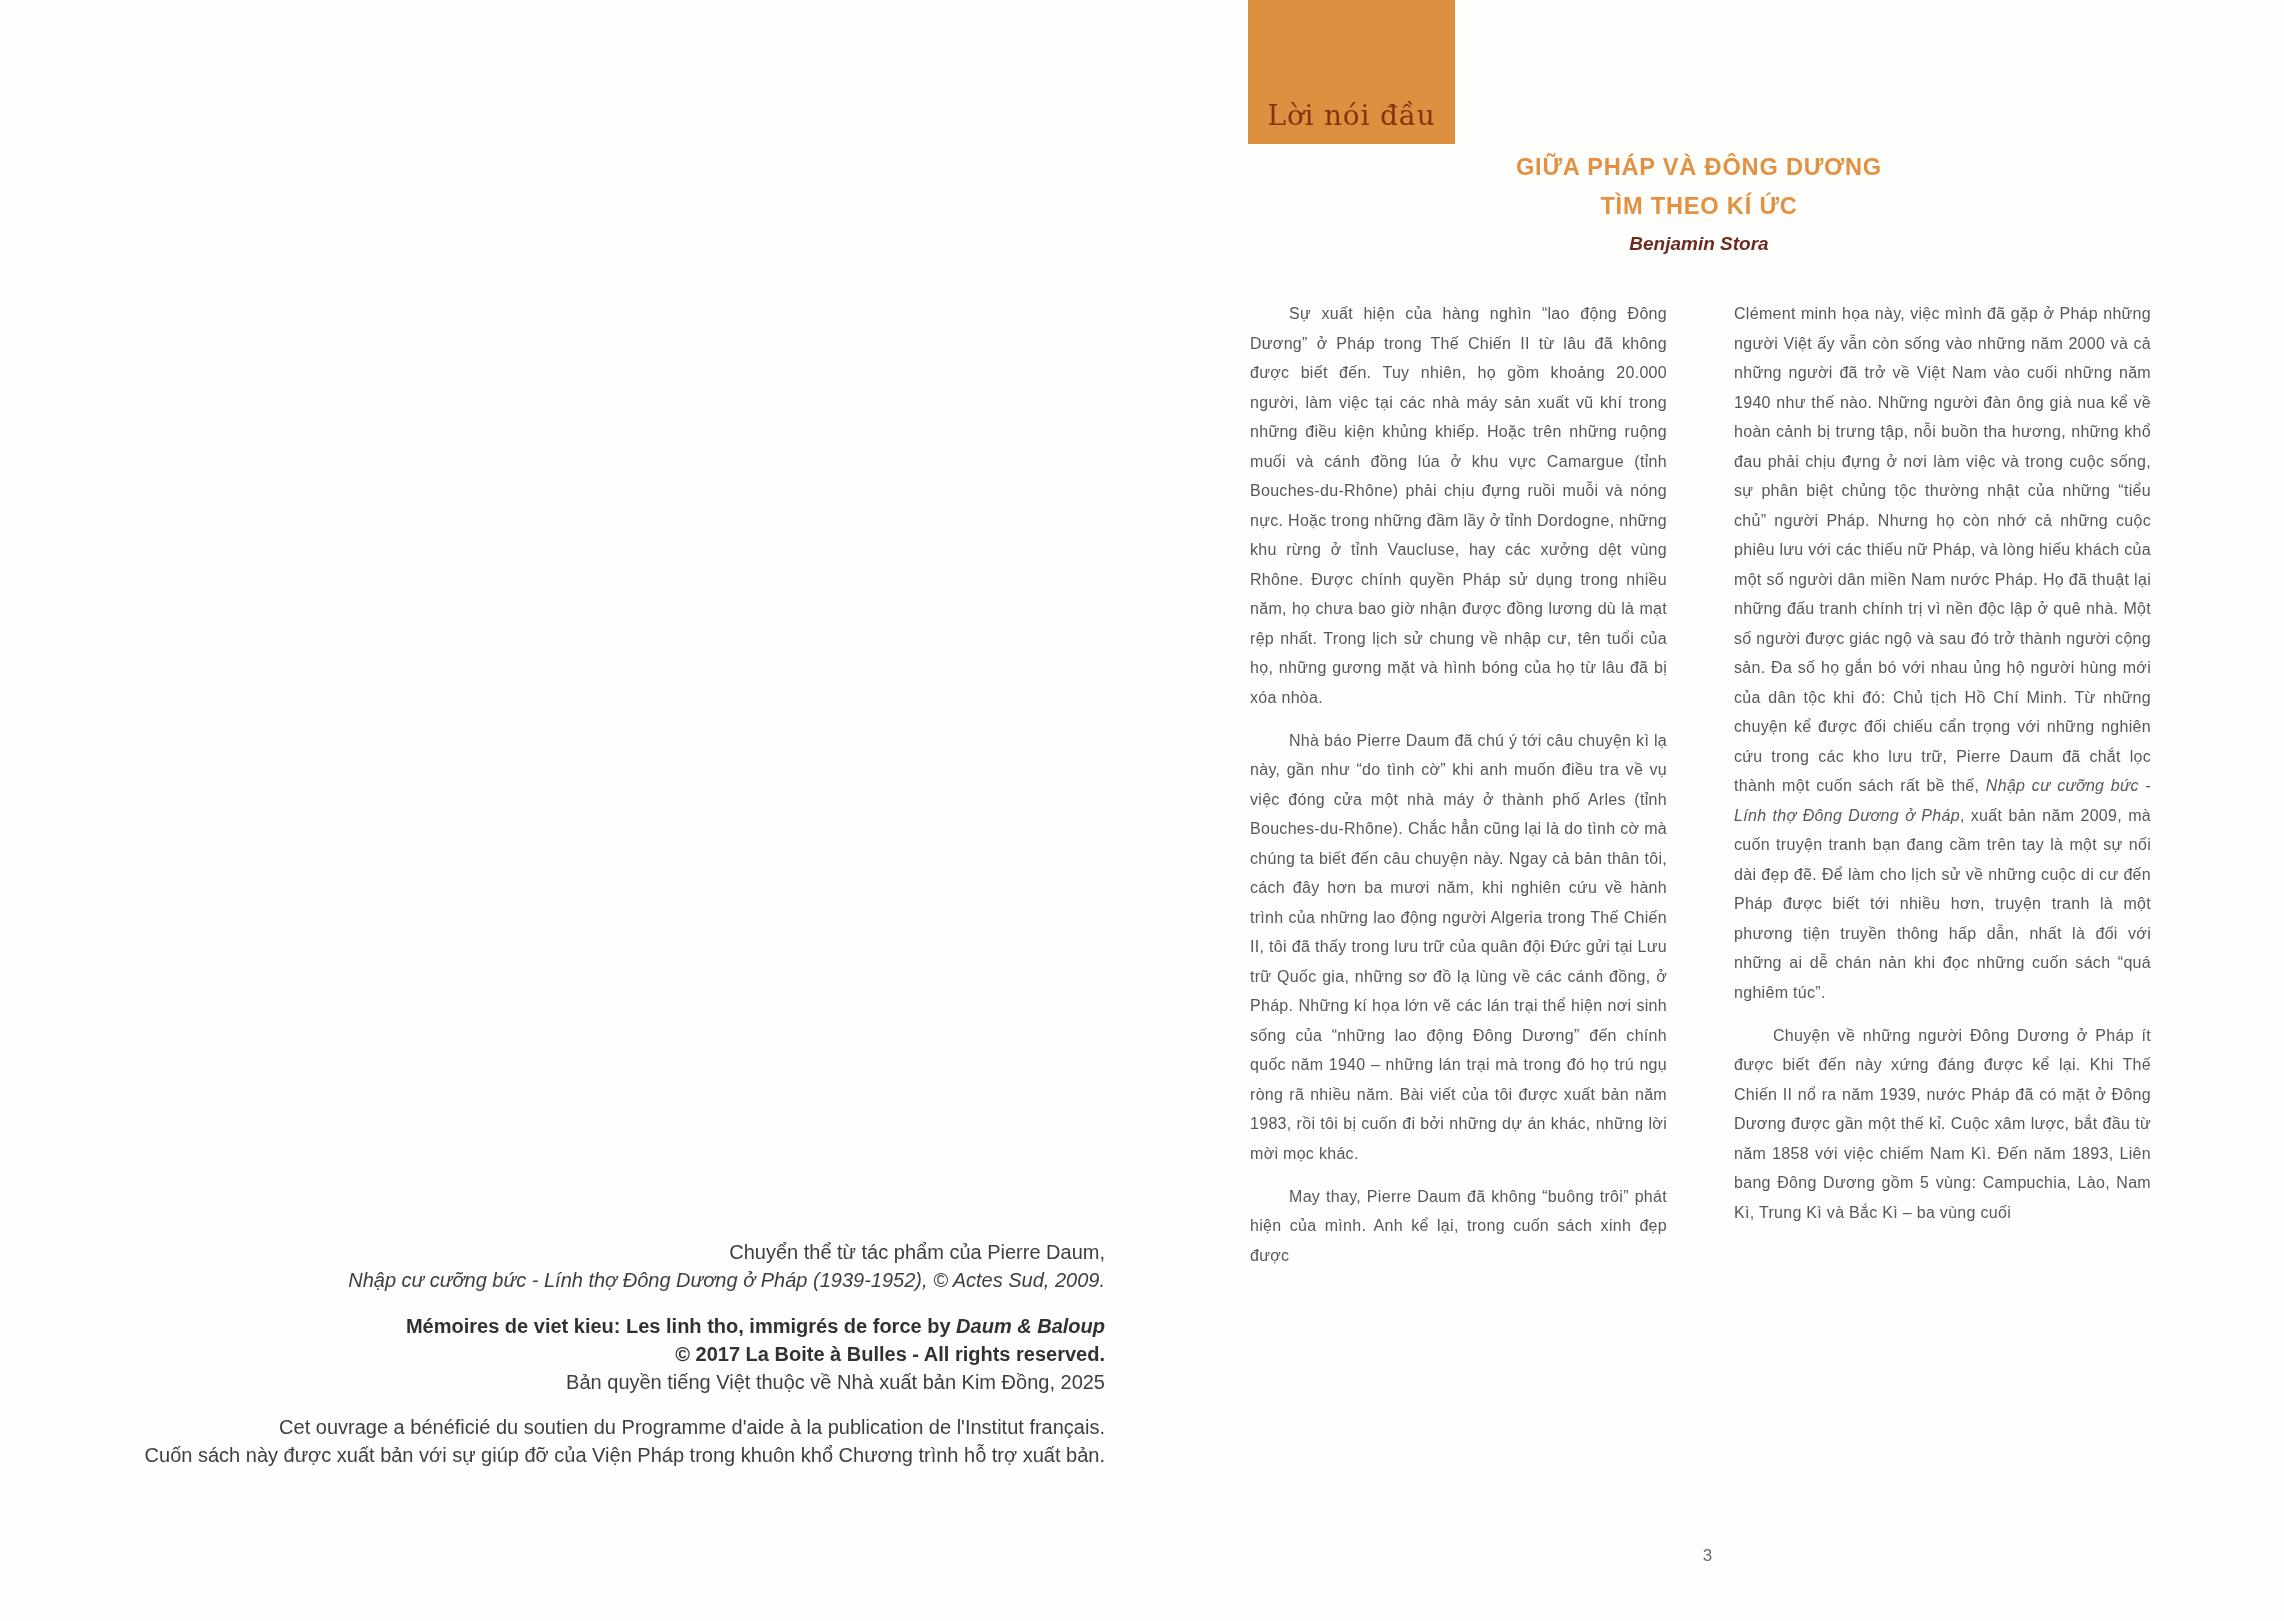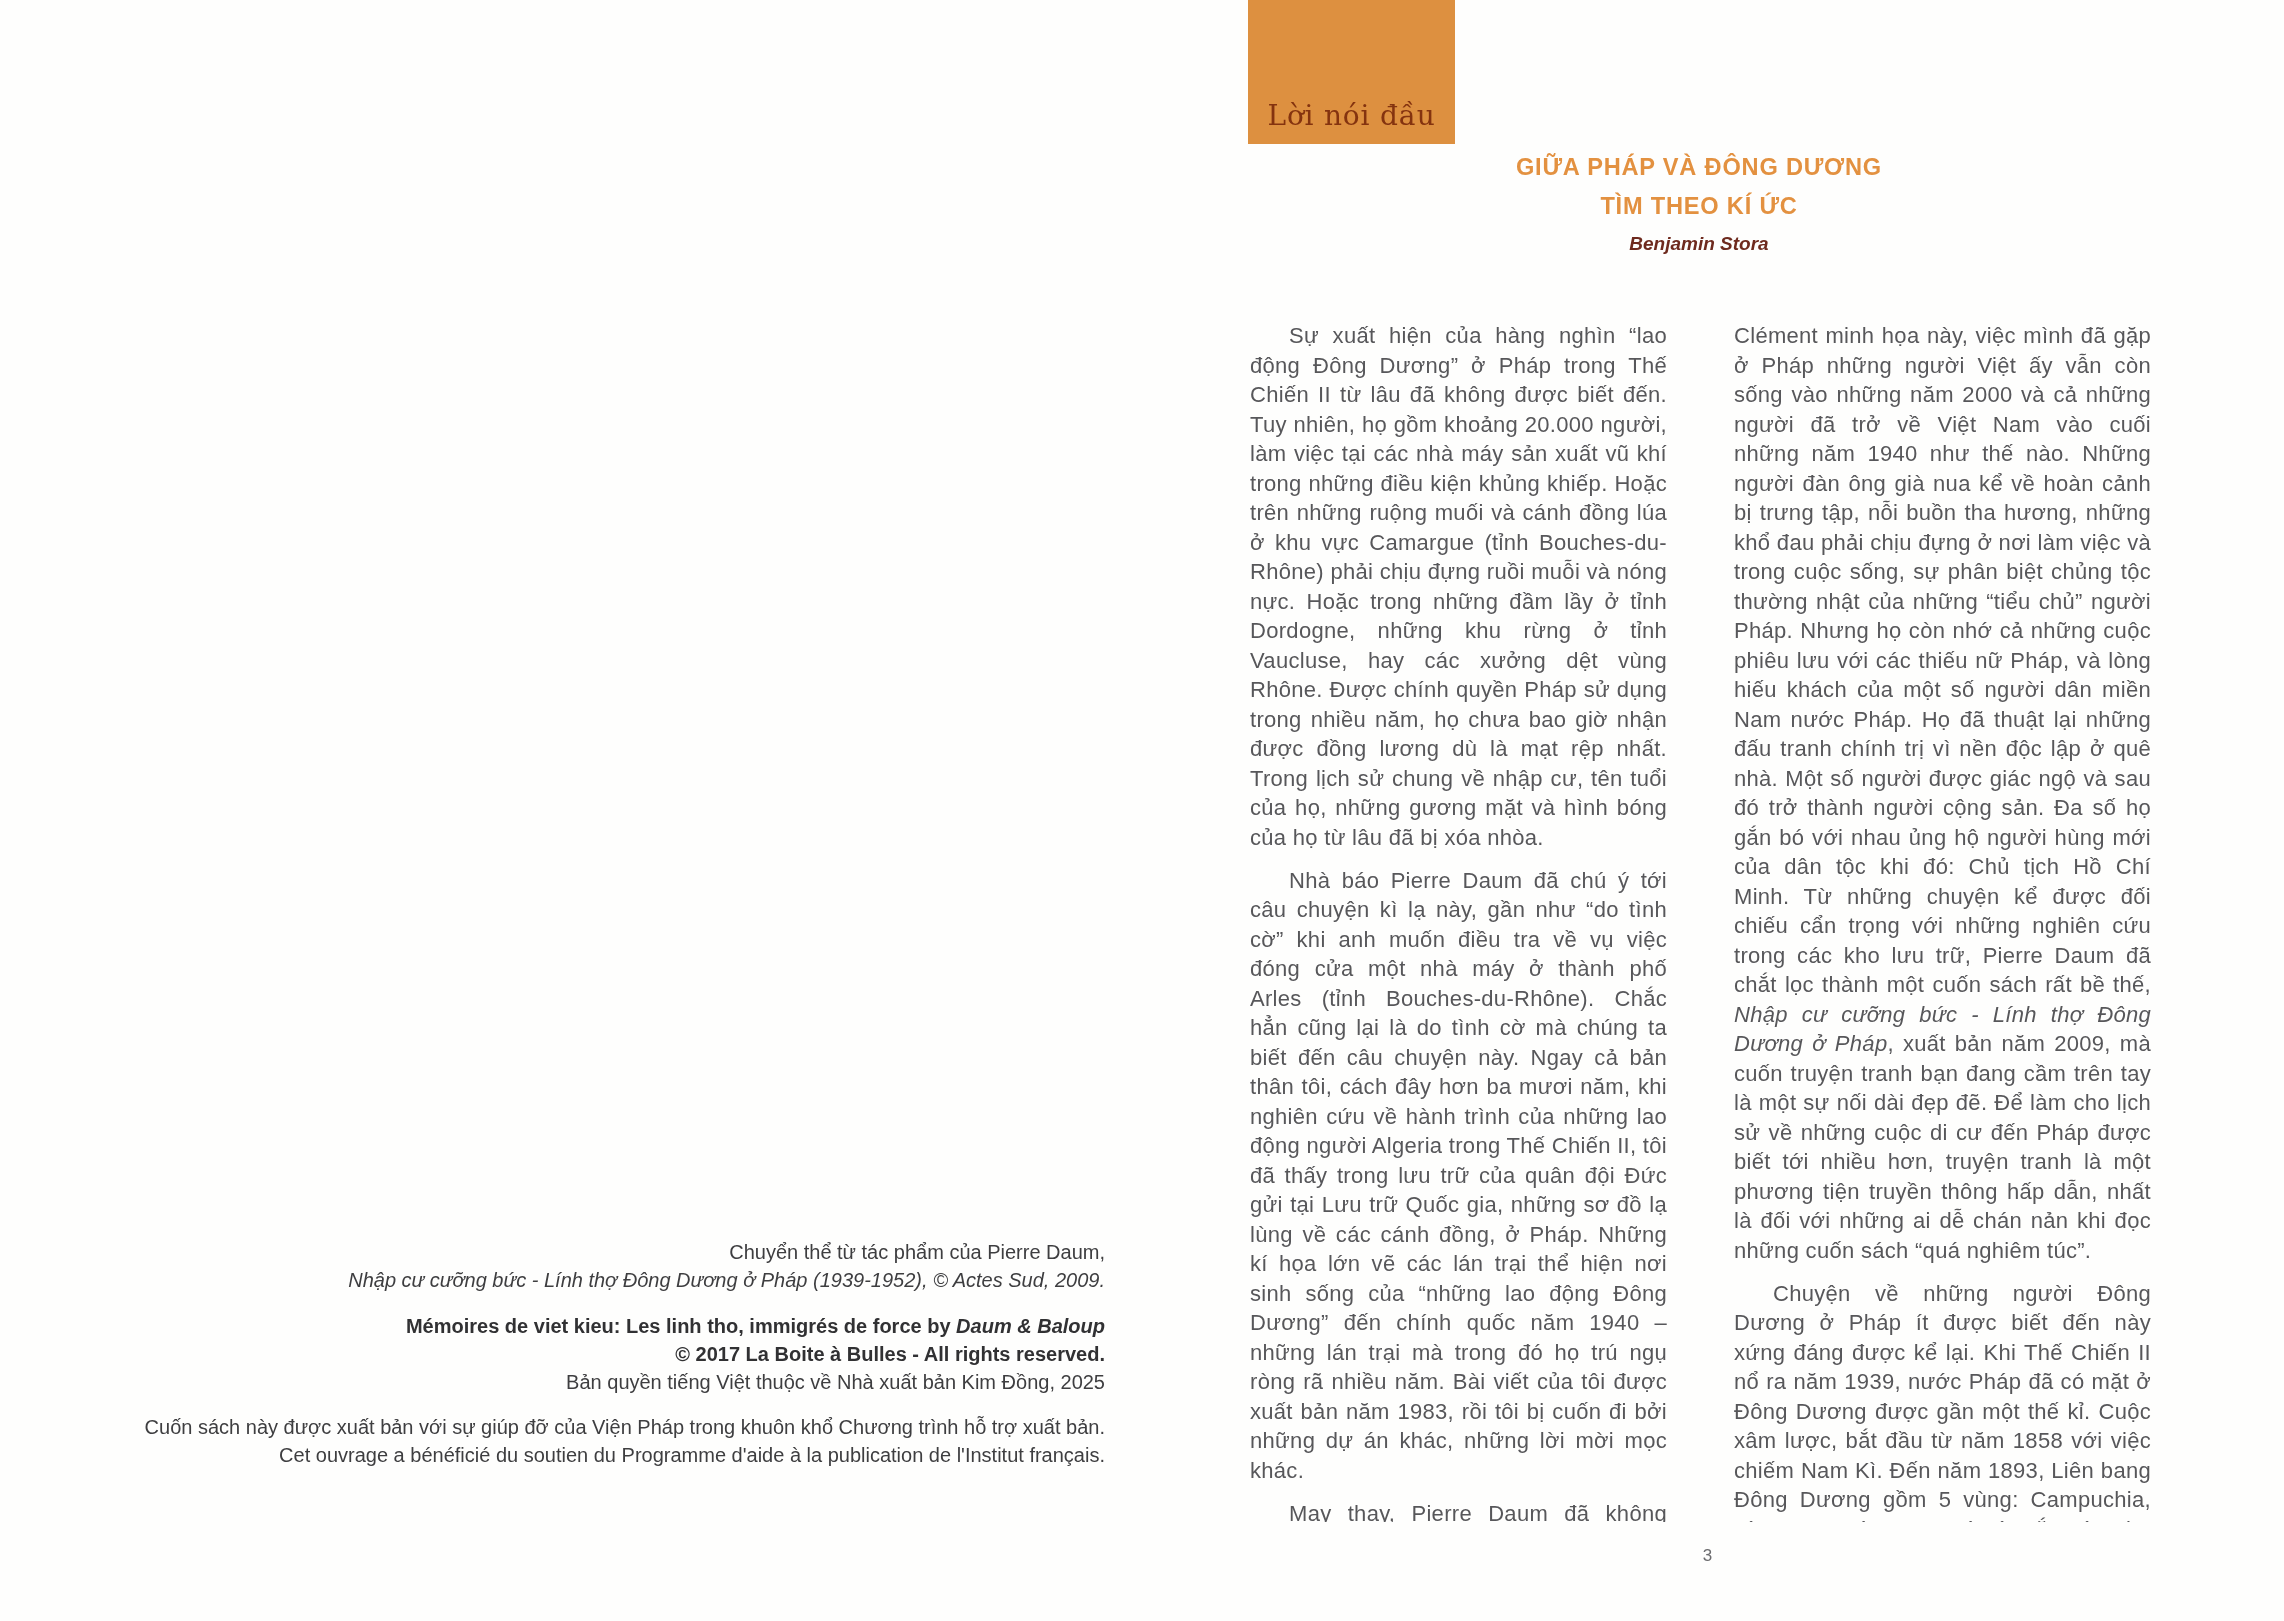--- a/index.html
+++ b/index.html
@@ -20,22 +20,22 @@
   
   .title-block{position:absolute;left:1227px;top:148px;width:944px;text-align:center;}
   .title-line{
     font-size:23.6px;font-weight:bold;color:#e39140;line-height:39px;letter-spacing:0.8px;
   }
   .author{
     margin-top:6.7px;font-size:19px;font-weight:bold;font-style:italic;color:#6e2a1e;
   }
   
   .col{
-    position:absolute;top:321px;width:417px;height:1201px;overflow:hidden;
-    color:#57575a;font-size:22px;line-height:29.5px;letter-spacing:0.3px;
+    position:absolute;top:299px;width:417px;height:1201px;overflow:hidden;
+    color:#57575a;font-size:16px;line-height:29.5px;letter-spacing:0.3px;
     text-align:justify;
   }
   .col-1{left:1250px;}
   .col-2{left:1734px;}
   .col p{margin:0 0 13.5px 0;}
   .col p.indent{text-indent:39px;}
   .it{font-style:italic;}
   .bd{font-weight:bold;}
   
   .credits{
@@ -60,22 +60,22 @@
     <div class="block">
         <div class="cline"><span>Chuyển thể từ tác phẩm của Pierre Daum,</span></div>
         <div class="cline"><span class="it">Nhập cư cưỡng bức - Lính thợ Đông Dương ở Pháp (1939-1952), © Actes Sud, 2009.</span></div>
       </div>
     <div class="block">
         <div class="cline strong"><span class="bd">Mémoires de viet kieu: Les linh tho, immigrés de force by </span><span class="it bd">Daum &amp; Baloup</span></div>
         <div class="cline strong"><span class="bd">© 2017 La Boite à Bulles - All rights reserved.</span></div>
         <div class="cline"><span>Bản quyền tiếng Việt thuộc về Nhà xuất bản Kim Đồng, 2025</span></div>
       </div>
     <div class="block">
+        <div class="cline"><span>Cet ouvrage a bénéficié du soutien du Programme d'aide à la publication de l'Institut français.</span></div>
         <div class="cline"><span>Cuốn sách này được xuất bản với sự giúp đỡ của Viện Pháp trong khuôn khổ Chương trình hỗ trợ xuất bản.</span></div>
-        <div class="cline"><span>Cet ouvrage a bénéficié du soutien du Programme d'aide à la publication de l'Institut français.</span></div>
       </div>
   </div>
 
   <div class="preface-box">
     <span class="preface-label">Lời nói đầu</span>
   </div>
 
   <div class="title-block">
     <div class="title-line">GIỮA PHÁP VÀ ĐÔNG DƯƠNG</div>
     <div class="title-line">TÌM THEO KÍ ỨC</div>

